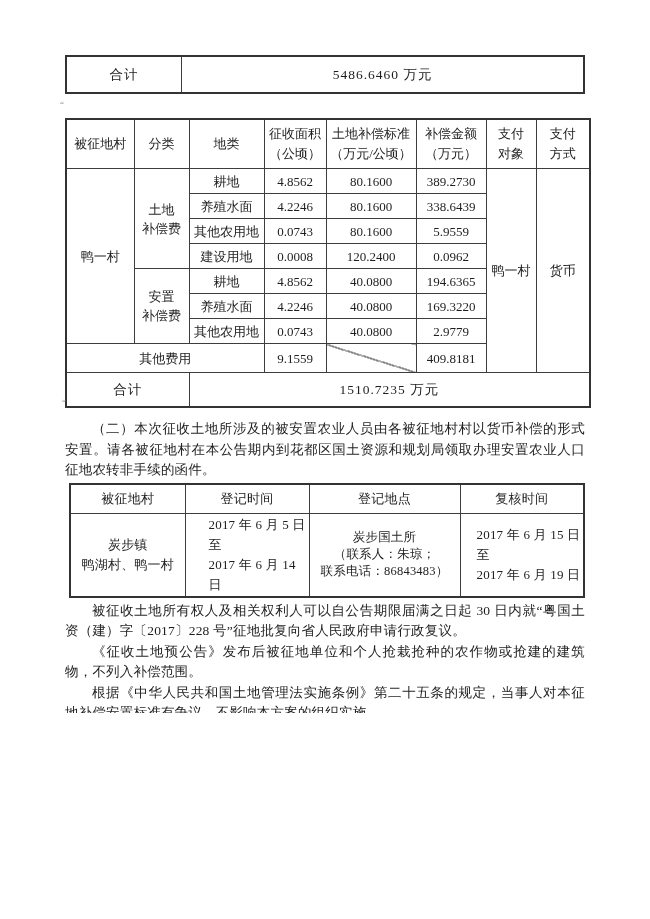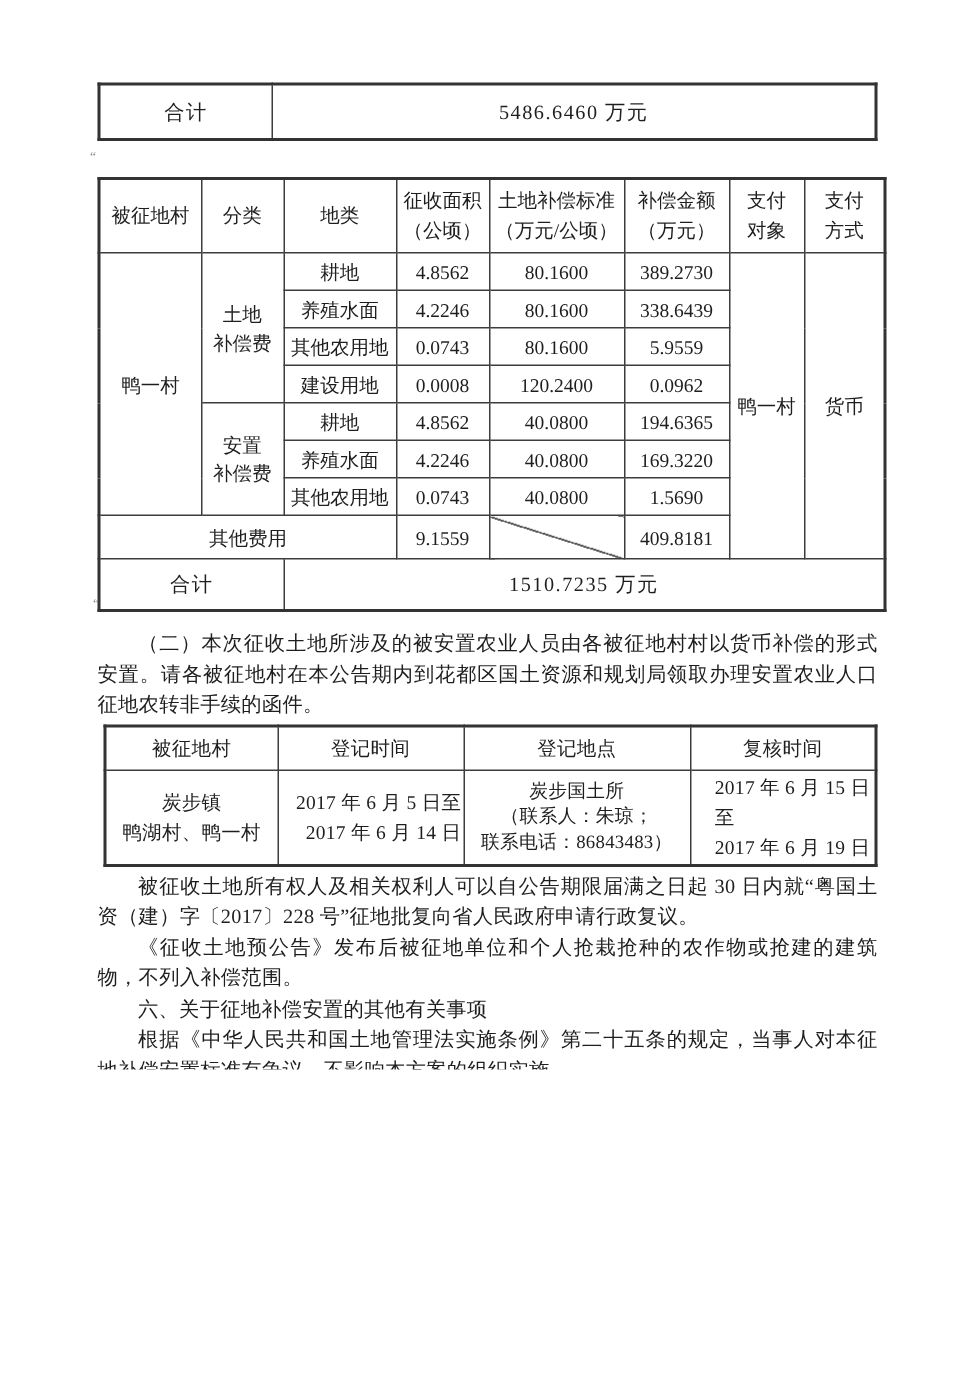--- a/index.html
+++ b/index.html
@@ -52,21 +52,21 @@
   
   .t-reg{border-collapse:collapse;table-layout:fixed;width:514px;margin:2px 0 3px 4px;border:2px solid #333;}
   .t-reg td{border:1px solid #3d3d3d;text-align:center;vertical-align:middle;font-size:13px;line-height:20px;text-indent:0;}
   .t-reg col.rc1{width:115px;}
   .t-reg col.rc2{width:124px;}
   .t-reg col.rc3{width:151px;}
   .t-reg col.rc4{width:124px;}
   .t-reg tr.hdr td{height:26px;}
   .t-reg tr.data td{height:54px;}
   .t-reg td.loc div{line-height:17px;font-size:12.5px;}
-  .t-reg td.timecell{text-align:right;padding-left:8px;}
+  .t-reg td.timecell{text-align:left;padding-left:23px;}
   .t-reg td.reviewcell{text-align:left;padding-left:16px;}
 
   .date-line{text-align:right;padding-right:58px;text-indent:0;}
   .notes{margin-top:15px;}
   .note1{text-indent:2em;}
   .note2{text-indent:0.2em;}
 </style>
 </head>
 <body>
 
@@ -172,21 +172,21 @@
     <tr class="data">
       <td>养殖水面</td>
       <td>4.2246</td>
       <td>40.0800</td>
       <td>169.3220</td>
     </tr>
     <tr class="data">
       <td>其他农用地</td>
       <td>0.0743</td>
       <td>40.0800</td>
-      <td>1.5690</td>
+      <td>2.9779</td>
     </tr>
 
     <tr class="otherfee">
       <td colspan="3">其他费用</td>
       <td>9.1559</td>
       <td class="diag"></td>
       <td>409.8181</td>
     </tr>
 
     <tr class="totalrow">
@@ -232,19 +232,18 @@
         <td class="reviewcell">
           <div>2017 年 6 月 15 日至</div>
           <div>2017 年 6 月 19 日</div>
         </td>
       </tr>
     </tbody>
       </table>
 
     <p class="ind">被征收土地所有权人及相关权利人可以自公告期限届满之日起 30 日内就“粤国土资（建）字〔2017〕228 号”征地批复向省人民政府申请行政复议。</p>
     <p class="ind">《征收土地预公告》发布后被征地单位和个人抢栽抢种的农作物或抢建的建筑物，不列入补偿范围。</p>
-    <p class="ind">六、关于征地补偿安置的其他有关事项</p>
     <p class="ind">根据《中华人民共和国土地管理法实施条例》第二十五条的规定，当事人对本征地补偿安置标准有争议，不影响本方案的组织实施。</p>
     <p class="date-line">2017 年 6 月 4 日</p>
 
   </div>
 
 </div>
 
 </body></html>

